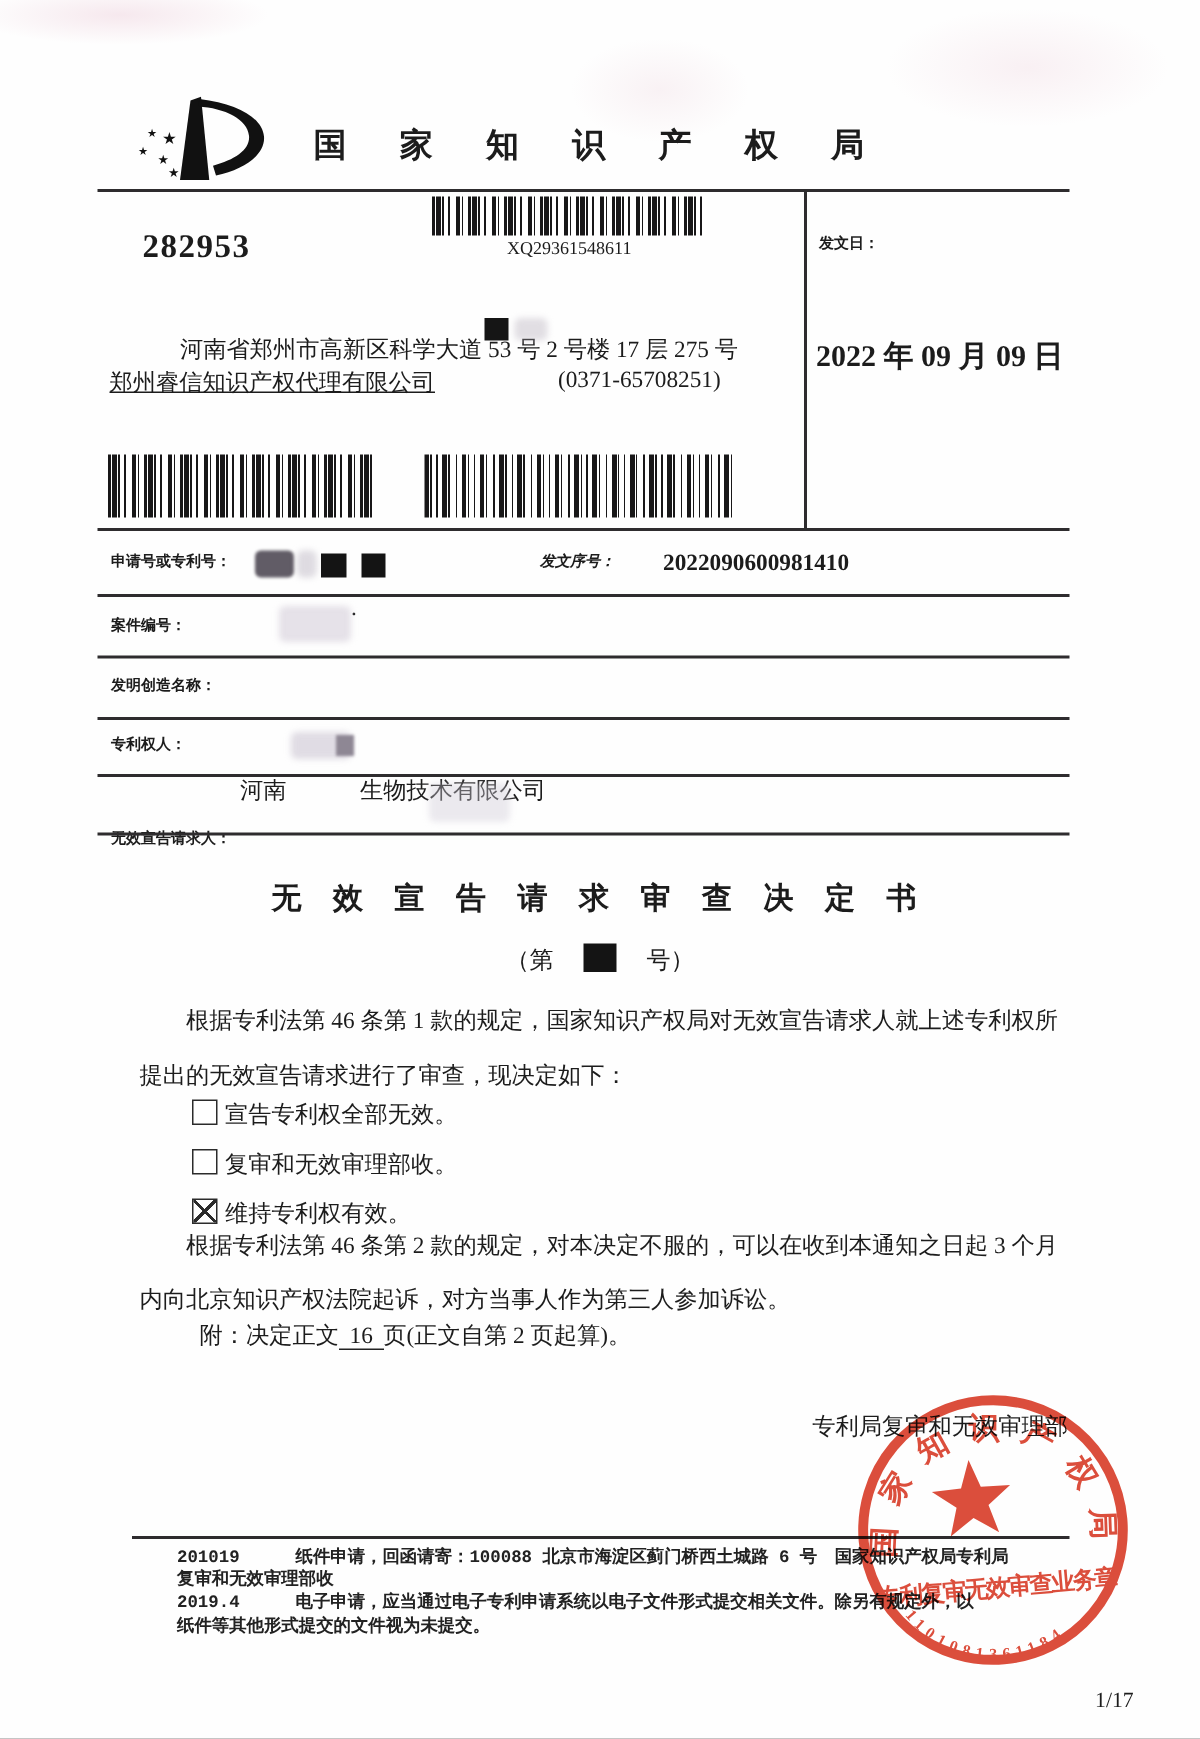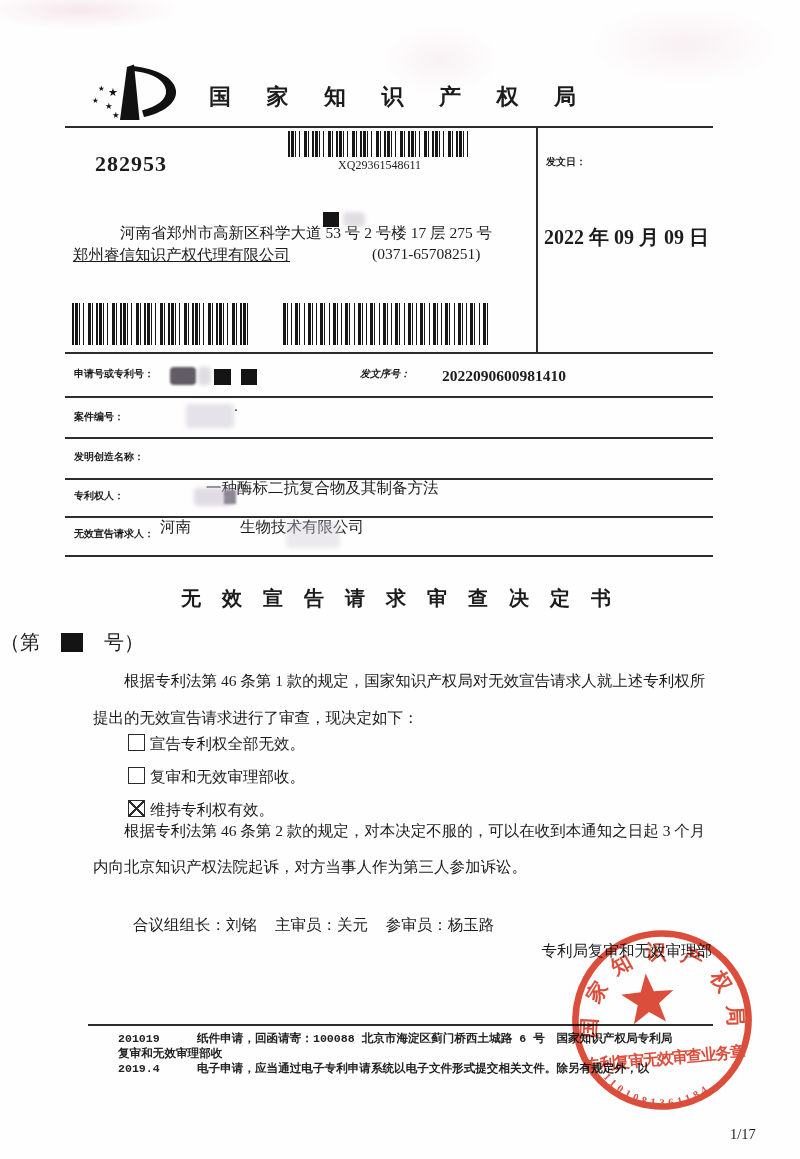--- a/index.html
+++ b/index.html
@@ -74,72 +74,72 @@
   <div class="redact" style="left:241px;top:369px;width:16px;height:16px;background:#141414;"></div>
   <div class="abs lbl" style="left:360px;top:367px;font-style:italic;">发文序号：</div>
   <div class="abs" style="left:442px;top:367px;font-size:15.5px;font-weight:bold;">2022090600981410</div>
   <div class="rule" style="left:65px;top:396px;width:648px;"></div>
 
   <div class="abs lbl" style="left:74px;top:410px;">案件编号：</div>
   <div class="smudge" style="left:186px;top:404px;width:48px;height:24px;background:rgba(205,198,212,.5);"></div>
   <div class="rule" style="left:65px;top:437px;width:648px;"></div>
 
   <div class="abs lbl" style="left:74px;top:450px;">发明创造名称：</div>
-  <div class="abs val" style="left:206px;top:450px;">一种酶标二抗复合物及其制备方法</div>
   <div class="rule" style="left:65px;top:478px;width:648px;"></div>
 
   <div class="abs lbl" style="left:74px;top:489px;">专利权人：</div>
   <div class="abs val" style="left:160px;top:489px;">河南</div>
   <div class="smudge" style="left:194px;top:488px;width:40px;height:18px;background:rgba(198,192,206,.55);"></div>
   <div class="redact" style="left:224px;top:490px;width:12px;height:14px;background:#8e8794;filter:blur(1px);"></div>
   <div class="abs val" style="left:240px;top:489px;">生物技术有限公司</div>
   <div class="rule" style="left:65px;top:516px;width:648px;"></div>
 
-  <div class="abs lbl" style="left:74px;top:527px;">无效宣告请求人：</div>
+  <div class="abs lbl" style="left:74px;top:552px;">无效宣告请求人：</div>
   <div class="smudge" style="left:286px;top:522px;width:54px;height:26px;background:rgba(208,202,214,.4);"></div>
   <div class="rule" style="left:65px;top:555px;width:648px;"></div>
 
   <div class="abs" style="left:0;right:0;top:585px;text-align:center;font-size:20px;font-weight:bold;letter-spacing:8px;">无 效 宣 告 请 求 审 查 决 定 书</div>
-  <div class="abs" style="left:0;right:0;top:629px;font-size:20px;">
+  <div class="abs" style="left:0;right:0;top:629px;text-align:center;font-size:16px;">
     <span>（第</span>
     <span class="redact" style="position:static;display:inline-block;width:22px;height:19px;background:#141414;margin:0 16px;vertical-align:-3px;"></span>
     <span>号）</span>
   </div>
 
   <div class="abs" style="left:93px;top:662px;width:622px;font-size:15.5px;line-height:37px;text-indent:2em;">根据专利法第 46 条第 1 款的规定，国家知识产权局对无效宣告请求人就上述专利权所提出的无效宣告请求进行了审查，现决定如下：</div>
 
   <div class="abs" style="left:128px;top:727px;font-size:15.5px;line-height:33px;">
     <div><span class="cb"></span><span>宣告专利权全部无效。</span></div>
     <div><span class="cb"></span><span>复审和无效审理部收。</span></div>
     <div><span class="cb checked"></span><span>维持专利权有效。</span></div>
   </div>
 
   <div class="abs" style="left:93px;top:813px;width:622px;font-size:15.5px;line-height:36px;text-indent:2em;">根据专利法第 46 条第 2 款的规定，对本决定不服的，可以在收到本通知之日起 3 个月内向北京知识产权法院起诉，对方当事人作为第三人参加诉讼。</div>
 
+  <div class="abs" style="left:133px;top:880px;font-size:15.5px;">
+    <span>附：决定正文</span><span class="pages-underline">16</span><span>页(正文自第 2 页起算)。</span>
+  </div>
 
-  <div class="abs" style="left:133px;top:915px;font-size:15.5px;">
-    <span>合议组组长：</span><span>刘铭</span>
-    <span style="margin-left:14px;">主审员：</span><span>关元</span>
-    <span style="margin-left:14px;">参审员：</span><span>杨玉路</span>
-  </div>
 
   <div class="abs" style="right:88px;top:941px;font-size:15.5px;">专利局复审和无效审理部</div>
 
   <div class="rule" style="left:88px;top:1024px;width:625px;"></div>
   <div class="abs" id="footer-block" style="left:118px;top:1031px;width:598px;">
     <div class="footer-row">
       <span class="footer-code">201019</span>
       <span class="footer-text">纸件申请，回函请寄：100088 北京市海淀区蓟门桥西土城路 6 号　国家知识产权局专利局</span>
     </div>
     <div class="footer-row">
       <span class="footer-text">复审和无效审理部收</span>
     </div>
     <div class="footer-row">
       <span class="footer-code">2019.4</span>
       <span class="footer-text">电子申请，应当通过电子专利申请系统以电子文件形式提交相关文件。除另有规定外，以</span>
+    </div>
+    <div class="footer-row">
+      <span class="footer-text">纸件等其他形式提交的文件视为未提交。</span>
     </div>
   </div>
 
   <svg id="seal-svg" class="abs" style="left:550px;top:908px;" width="224" height="224" viewBox="0 0 220 220">
     <g transform="rotate(-5 110 110)" fill="#d93a26">
       <circle cx="110" cy="110" r="85" fill="none" stroke="#d93a26" stroke-width="6.5"></circle>
       <polygon points="100,69 106.5,87.1 125.7,87.7 110.5,99.4 115.9,117.8 100,107 84.1,117.8 89.5,99.4 74.3,87.7 93.5,87.1" transform="translate(-2,-6)"></polygon>
       <defs>
         <path id="sealArcTop" d="M 50,140 A 65,65 0 1 1 170,140" fill="none"></path>
         <path id="sealArcBottom" d="M 42,150 A 74,74 0 0 0 178,150" fill="none"></path>

